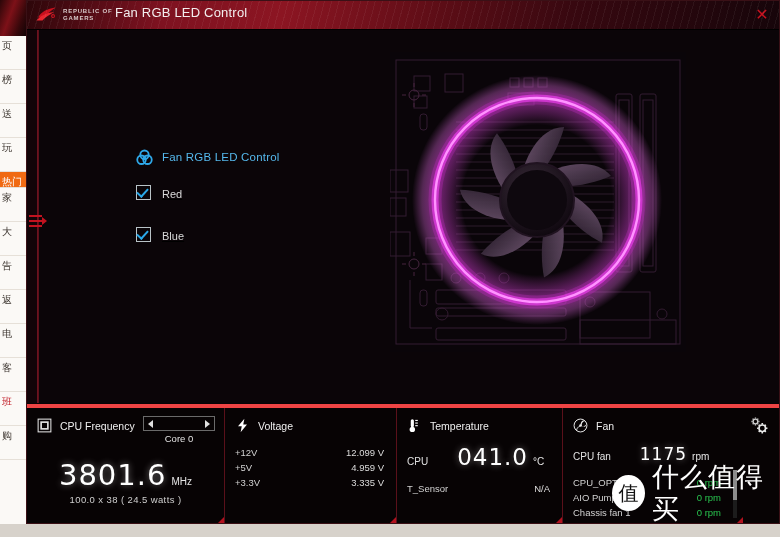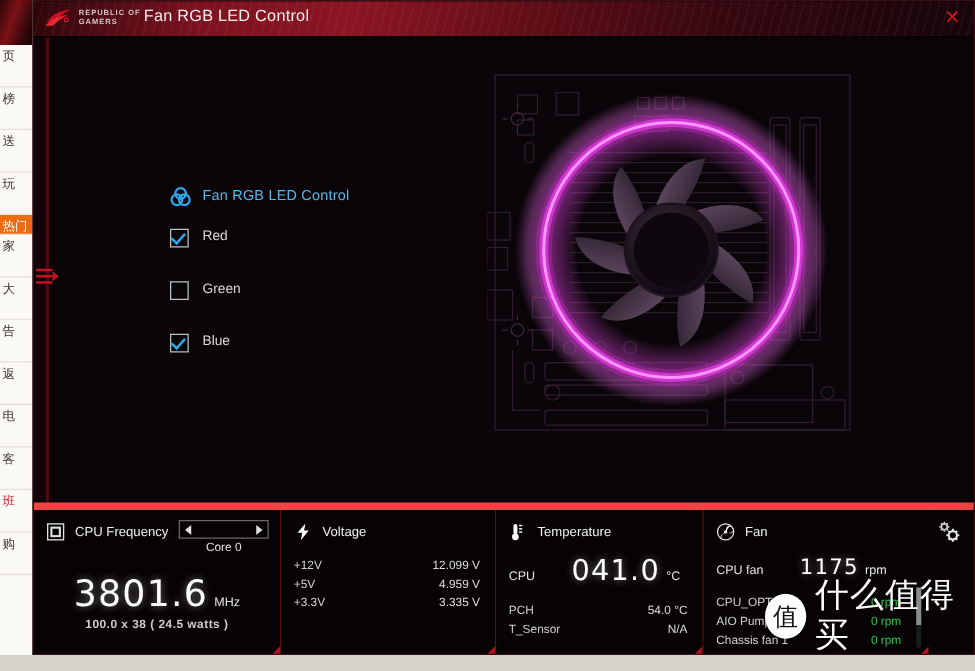--- a/index.html
+++ b/index.html
@@ -50,59 +50,59 @@
         border-top:4px solid transparent;border-bottom:4px solid transparent;border-left:5px solid #c2121f;}
 
   .stage{position:absolute;left:11px;top:0;right:0;height:373px;background:#0b0508;
          border-left:1px solid #5e1019;box-sizing:border-box;overflow:hidden;}
 
   
   .ctrl{position:absolute;left:97px;top:117px;width:230px;}
   .ctrlhead{display:flex;align-items:center;height:20px;margin-bottom:16px;}
   .rgbicon{width:17px;height:17px;margin-right:9px;flex:none;}
   .ctrlhead .lbl{font-size:11.5px;color:#55b8ec;letter-spacing:.2px;}
-  .cbrow{display:flex;align-items:flex-start;height:17px;margin-bottom:25px;cursor:pointer;text-decoration:underline;}
+  .cbrow{display:flex;align-items:flex-end;height:17px;margin-bottom:25px;cursor:pointer;text-decoration:underline;}
   .cbox{width:13px;height:13px;border:1px solid #b9c3c7;background:#0a0508;margin-right:11px;
         position:relative;flex:none;}
   .cbox.on:after{content:"";position:absolute;left:2px;top:0px;width:5px;height:9px;
         border:2px solid #2aa8e8;border-top:0;border-left:0;transform:rotate(42deg);}
   .cbrow .lbl{font-size:11px;color:#d9d9d9;}
 
   
   .art{position:absolute;left:351px;top:22px;width:296px;height:300px;}
   .art svg{display:block;}
 
   
   .applywrap{position:absolute;left:11px;right:0;top:374px;height:48px;background:#0a0407;
              border-top:1px solid #1d2b46;}
   .apply{position:absolute;right:29px;top:4px;width:100px;height:23px;
       background:linear-gradient(#474747,#2e2e2e 55%,#242424);border:1px solid #1b1b1b;
       color:#e4e4e4;font-size:11px;line-height:23px;text-align:center;cursor:pointer;}
 
   
   .monitor{position:absolute;left:0;bottom:0;width:754px;height:118px;background:#050203;
-           border-top:6px solid #ef4444;display:flex;}
+           border-top:4px solid #ef4444;display:flex;}
   .panel{position:relative;height:118px;border-right:1px solid #5a101a;box-sizing:border-box;
          padding:9px 10px 0 10px;overflow:hidden;background:#070304;}
   .p1{width:198px;} .p2{width:172px;} .p3{width:166px;} .p4{width:180px;border-right:none;}
   .p5{width:38px;border-right:none;background:#070304;}
   .phead{display:flex;align-items:center;height:17px;}
   .phead .hicon{width:15px;height:15px;margin-right:8px;flex:none;}
   .phead .htxt{font-size:10.5px;color:#efefef;}
   .coresel{position:absolute;right:9px;top:8px;width:72px;height:15px;border:1px solid #6a6a6a;
      display:flex;align-items:center;justify-content:space-between;padding:0 4px;box-sizing:border-box;cursor:pointer;}
   .coresel .cv{font-size:9.5px;color:#e3e3e3;margin-top:30px;}
   .tri{width:0;height:0;border-top:4px solid transparent;border-bottom:4px solid transparent;}
   .tri.l{border-right:5px solid #e0e0e0;} .tri.r{border-left:5px solid #e0e0e0;}
 
   .bigrow{margin-top:14px;display:flex;align-items:baseline;}
   .big{font-family:"DejaVu Sans",sans-serif;font-size:29px;color:#fff;letter-spacing:1px;
        text-shadow:0 0 7px rgba(255,255,255,.45);font-weight:400;}
   .bigu{font-size:10px;color:#e6e6e6;margin-left:5px;}
-  .sub{margin-top:2px;font-size:9.5px;color:#cfcfcf;letter-spacing:.4px;font-weight:bold;}
+  .sub{margin-top:2px;font-size:9.5px;color:#cfcfcf;letter-spacing:.4px;}
 
   .kvlead{display:flex;align-items:baseline;margin-top:10px;}
   .kvlead .k{font-size:10px;color:#e2e2e2;margin-right:7px;}
   .kvlist{margin-top:11px;}
   .kv{display:flex;justify-content:space-between;font-size:9.5px;color:#d2d2d2;
       line-height:15px;padding-right:2px;}
   .kv .v{color:#dcdcdc;}
   .kv.grn .v{color:#29c44f;}
   .fanscroll{position:absolute;right:6px;top:62px;width:4px;height:48px;background:#1c1c1c;}
   .fanscroll i{position:absolute;left:0;top:0;width:4px;height:30px;background:#8c8c8c;display:block;}
@@ -186,24 +186,20 @@
               <circle cx="17" cy="11.5" r="8.5" fill="none" stroke="#2fa9ea" stroke-width="3.6"></circle>
               <circle cx="11" cy="21.5" r="8.5" fill="none" stroke="#2fa9ea" stroke-width="3.6"></circle>
               <circle cx="23" cy="21.5" r="8.5" fill="none" stroke="#2fa9ea" stroke-width="3.6"></circle>
             </svg>
             <span class="lbl">Fan RGB LED Control</span>
           </div>
 
           <div class="cbrow">
             <span class="cbox on"></span>
             <span class="lbl">Red</span>
-          </div>
-          <div class="cbrow">
-            <span class="cbox"></span>
-            <span class="lbl">Green</span>
           </div>
           <div class="cbrow">
             <span class="cbox on"></span>
             <span class="lbl">Blue</span>
           </div>
         </div>
 
         <div class="art">
           <svg width="296" height="300" viewBox="0 0 296 300">
             <defs>
@@ -386,24 +382,20 @@
             </svg>
             <span class="htxt">Temperature</span>
           </div>
           <div class="kvlead">
             <span class="k">CPU</span>
             <span class="big" style="font-size:23px;margin-left:22px;">041.0</span>
             <span class="bigu">°C</span>
           </div>
           <div class="kvlist">
             <div class="kv">
-              <span class="k">PCH</span>
-              <span class="v">54.0 °C</span>
-            </div>
-            <div class="kv">
               <span class="k">T_Sensor</span>
               <span class="v">N/A</span>
             </div>
           </div>
           <div class="corner"></div>
         </div>
 
         <div class="panel p4">
           <div class="phead">
             <svg class="hicon" viewBox="0 0 20 20">

